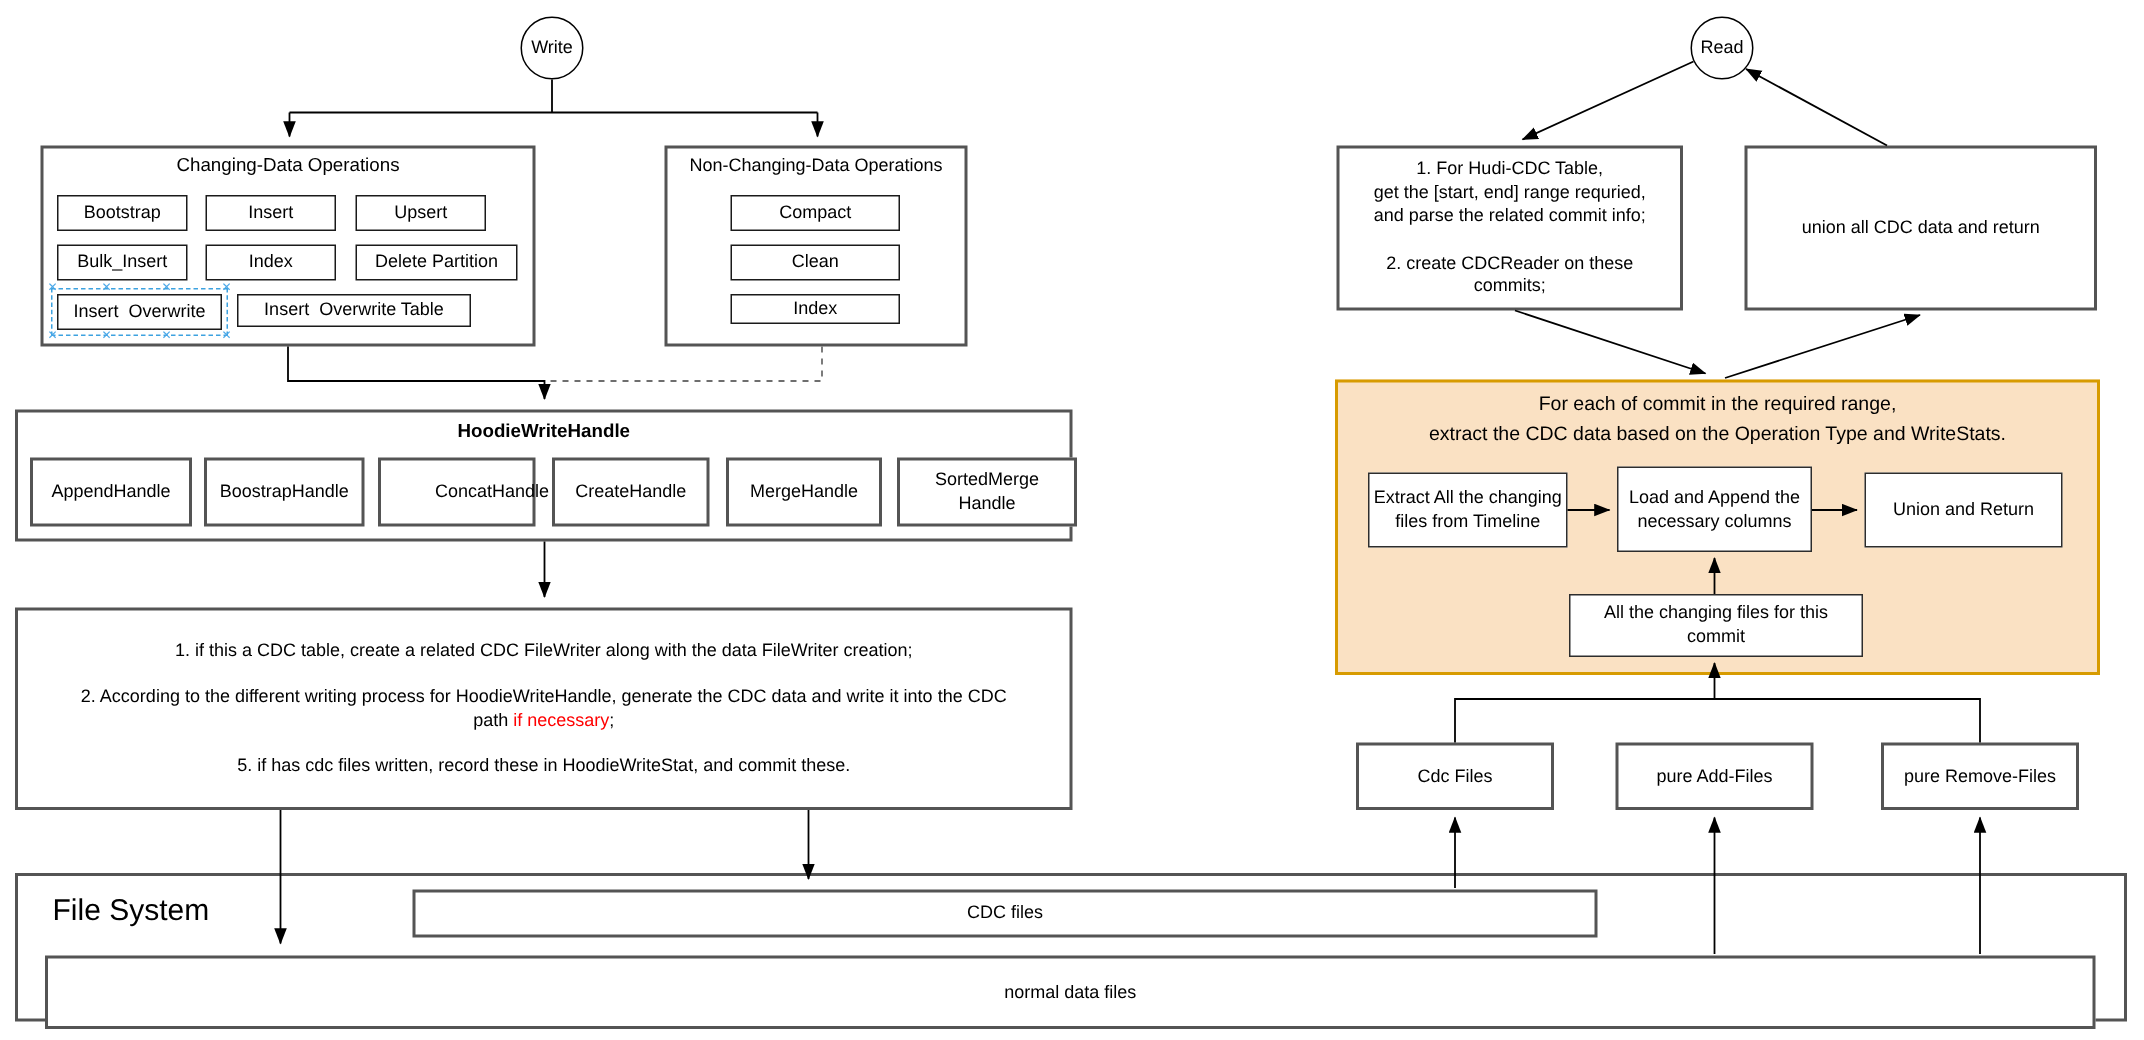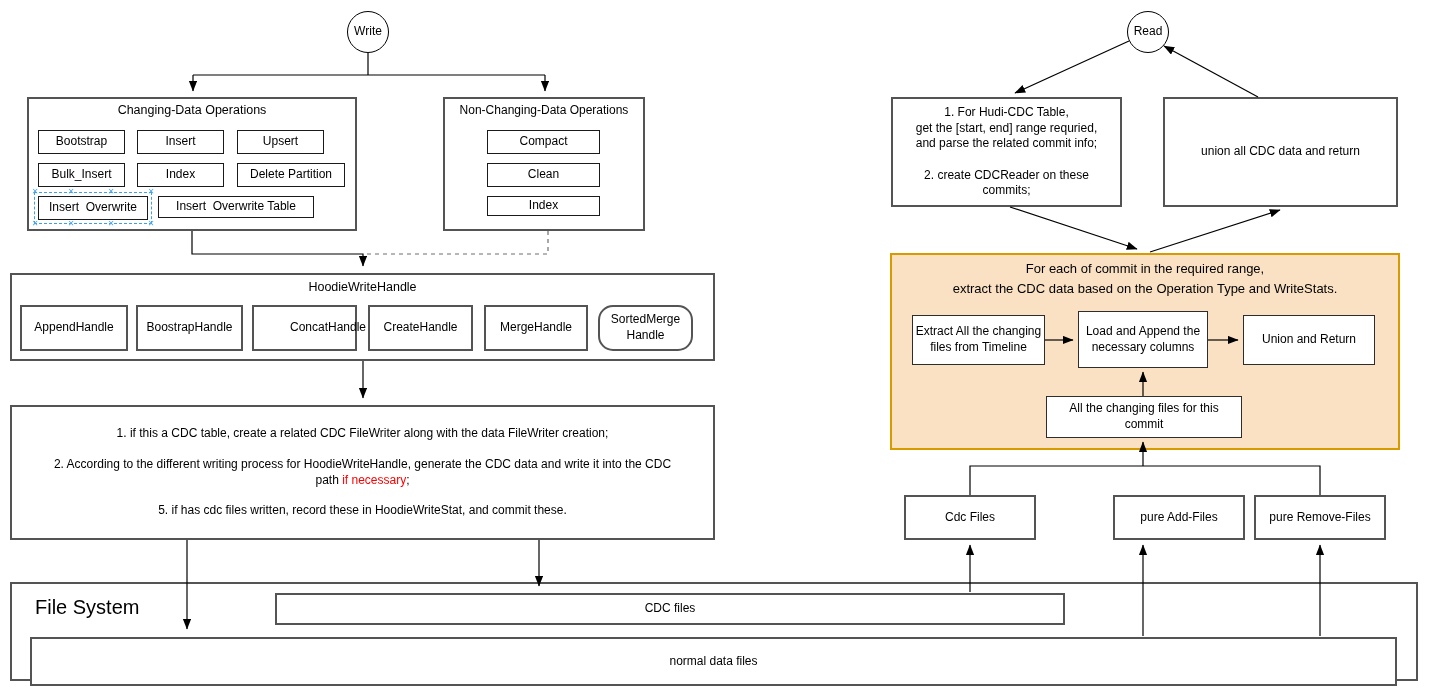--- a/index.html
+++ b/index.html
@@ -83,28 +83,28 @@
   </div>
 
   <div class="shape container" style="left:443px;top:97px;width:202px;height:134px;"></div>
   <div class="container-title abs" style="left:443px;top:103px;width:202px;font-size:12px;">Non-Changing-Data Operations</div>
 
   <div class="shape op-btn" style="left:487px;top:130px;width:113px;height:24px;">Compact</div>
   <div class="shape op-btn" style="left:487px;top:163px;width:113px;height:24px;">Clean</div>
   <div class="shape op-btn" style="left:487px;top:196px;width:113px;height:20px;">Index</div>
 
   <div class="shape container" style="left:10px;top:273px;width:705px;height:88px;"></div>
-  <div class="container-title abs" style="left:10px;top:280px;width:705px;">HoodieWriteHandle</div>
+  <div class="container-title abs" style="left:10px;top:280px;width:705px;font-weight:bold;">HoodieWriteHandle</div>
 
   <div class="shape handle-box" style="left:20px;top:305px;width:108px;height:46px;">AppendHandle</div>
   <div class="shape handle-box" style="left:136px;top:305px;width:107px;height:46px;">BoostrapHandle</div>
   <div class="shape handle-box" style="left:252px;top:305px;width:105px;height:46px;padding-left:47px;">ConcatHandle</div>
   <div class="shape handle-box" style="left:368px;top:305px;width:105px;height:46px;">CreateHandle</div>
   <div class="shape handle-box" style="left:484px;top:305px;width:104px;height:46px;">MergeHandle</div>
-  <div class="shape handle-box" style="left:598px;top:305px;width:95px;height:46px;border-radius:15px;">SortedMerge
+  <div class="shape handle-box" style="left:598px;top:305px;width:120px;height:46px;">SortedMerge
 Handle</div>
 
   <div class="shape steps-box" style="left:10px;top:405px;width:705px;height:135px;">
     <div>1. if this a CDC table, create a related CDC FileWriter along with the data FileWriter creation;</div>
     <div>
       <span>2. According to the different writing process for HoodieWriteHandle, generate the CDC data and write it into the CDC</span><br>
       <span>path </span><span class="red">if necessary</span><span>;</span>
     </div>
     <div>5. if has cdc files written, record these in HoodieWriteStat, and commit these.</div>
   </div>
@@ -131,21 +131,21 @@
     <div>For each of commit in the required range,</div>
     <div>extract the CDC data based on the Operation Type and WriteStats.</div>
   </div>
 
   <div class="shape inner-white" style="left:912px;top:315px;width:133px;height:50px;">Extract All the changing files from Timeline</div>
   <div class="shape inner-white" style="left:1078px;top:311px;width:130px;height:57px;">Load and Append the necessary columns</div>
   <div class="shape inner-white" style="left:1243px;top:315px;width:132px;height:50px;">Union and Return</div>
   <div class="shape inner-white" style="left:1046px;top:396px;width:196px;height:42px;">All the changing files for this commit</div>
 
   <div class="shape" style="left:904px;top:495px;width:132px;height:45px;">Cdc Files</div>
-  <div class="shape" style="left:1077px;top:495px;width:132px;height:45px;margin-left:36px;">pure Add-Files</div>
+  <div class="shape" style="left:1077px;top:495px;width:132px;height:45px;">pure Add-Files</div>
   <div class="shape" style="left:1254px;top:495px;width:132px;height:45px;">pure Remove-Files</div>
 
   <svg id="connector-layer" width="1429" height="693" viewBox="0 0 1429 693">
     <defs>
       <marker id="arrow" markerWidth="10" markerHeight="8" refX="8.5" refY="3.5" orient="auto">
         <path d="M0,0 L9,3.5 L0,7 z" fill="#000"></path>
       </marker>
     </defs>
 
     <path class="conn" d="M368,53 V75 M193,75 H545"></path>

